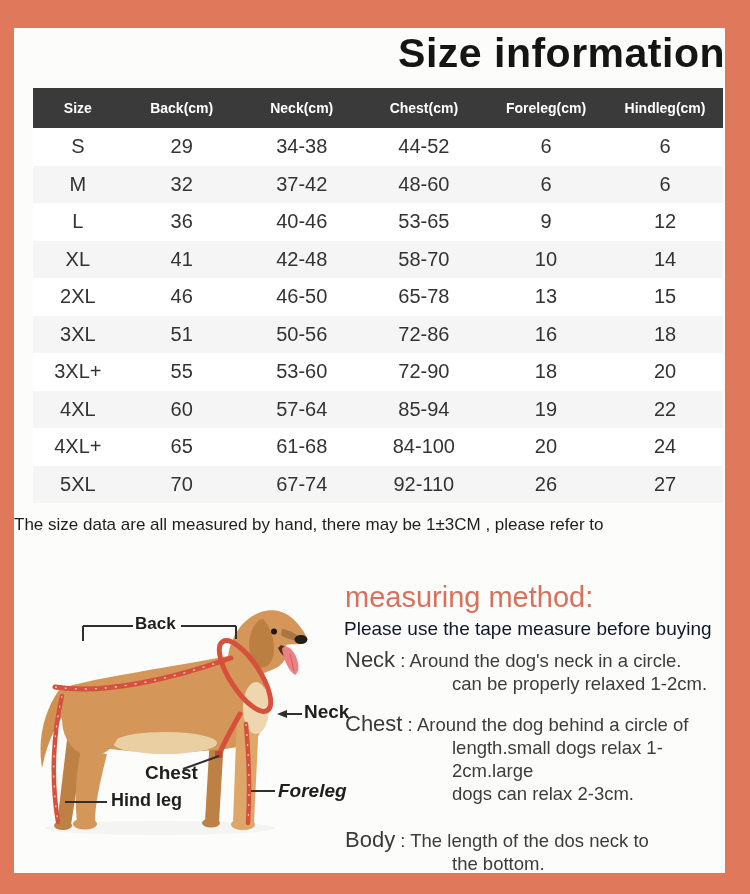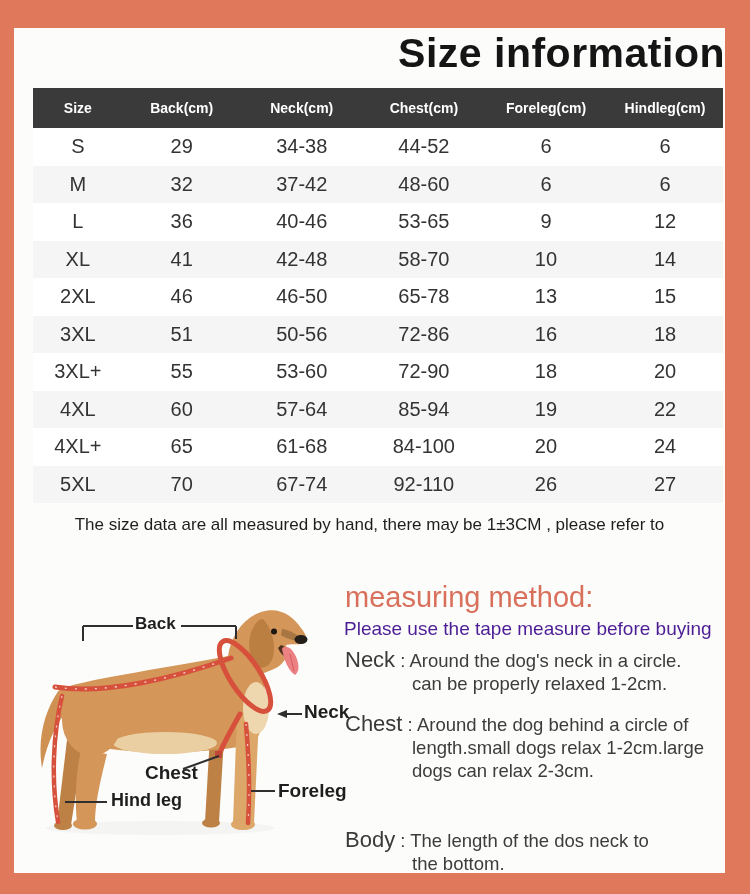--- a/index.html
+++ b/index.html
@@ -11,34 +11,34 @@
   .stage{position:relative;width:750px;height:894px;background:var(--frame);overflow:hidden;margin:0 auto;}
   .card{position:absolute;left:14px;top:28px;width:711px;height:845px;background:var(--card);}
   .title{position:absolute;left:14px;top:30px;width:711px;text-align:right;
          font-size:41px;font-weight:700;color:#151515;letter-spacing:.5px;}
   .table-wrap{position:absolute;left:33px;top:88px;width:690px;}
   table{width:100%;border-collapse:collapse;table-layout:fixed;}
   thead th{background:var(--header-bg);color:var(--header-text);font-size:14px;font-weight:700;
            height:40px;text-align:center;vertical-align:middle;}
   tbody td{height:37.5px;text-align:center;vertical-align:middle;font-size:20px;color:var(--text);background:#FFFFFF;}
   tbody tr:nth-child(even) td{background:var(--stripe);}
-  .note{position:absolute;left:14px;top:512px;width:711px;text-align:center;
+  .note{position:absolute;left:14px;top:512px;width:711px;
         font-size:17px;line-height:26px;color:#1E1E1E;}
   .m-head{position:absolute;left:345px;top:581px;font-size:29px;color:var(--accent-heading);}
-  .m-intro{position:absolute;left:344px;top:618px;font-size:19px;color:#4c1d95;}
+  .m-intro{position:absolute;left:344px;top:618px;font-size:19px;color:#0f172a;}
   .m-item{position:absolute;font-size:18.5px;color:#3C3C3C;line-height:23px;width:390px;}
   .m-term{font-size:22px;color:#3A3A3A;}
-  .m-cont{margin-left:67px;}
+  .m-cont{margin-left:107px;}
   .dog-svg{position:absolute;left:35px;top:592px;}
   .dog-label{position:absolute;font-weight:700;color:#1E1E1E;}
   .lbl-back{left:135px;top:614px;font-size:17px;}
   .lbl-neck{left:304px;top:701px;font-size:19px;}
   .lbl-chest{left:145px;top:762px;font-size:19px;}
   .lbl-hindleg{left:111px;top:790px;font-size:18px;}
-  .lbl-foreleg{left:278px;top:780px;font-size:19px;}
+  .lbl-foreleg{left:278px;top:780px;font-size:19px;font-style:italic;}
 </style>
 </head>
 <body>
 
 <div class="stage">
   <div class="card"></div>
 
   <div class="title">Size information</div>
 
   <div class="table-wrap">

